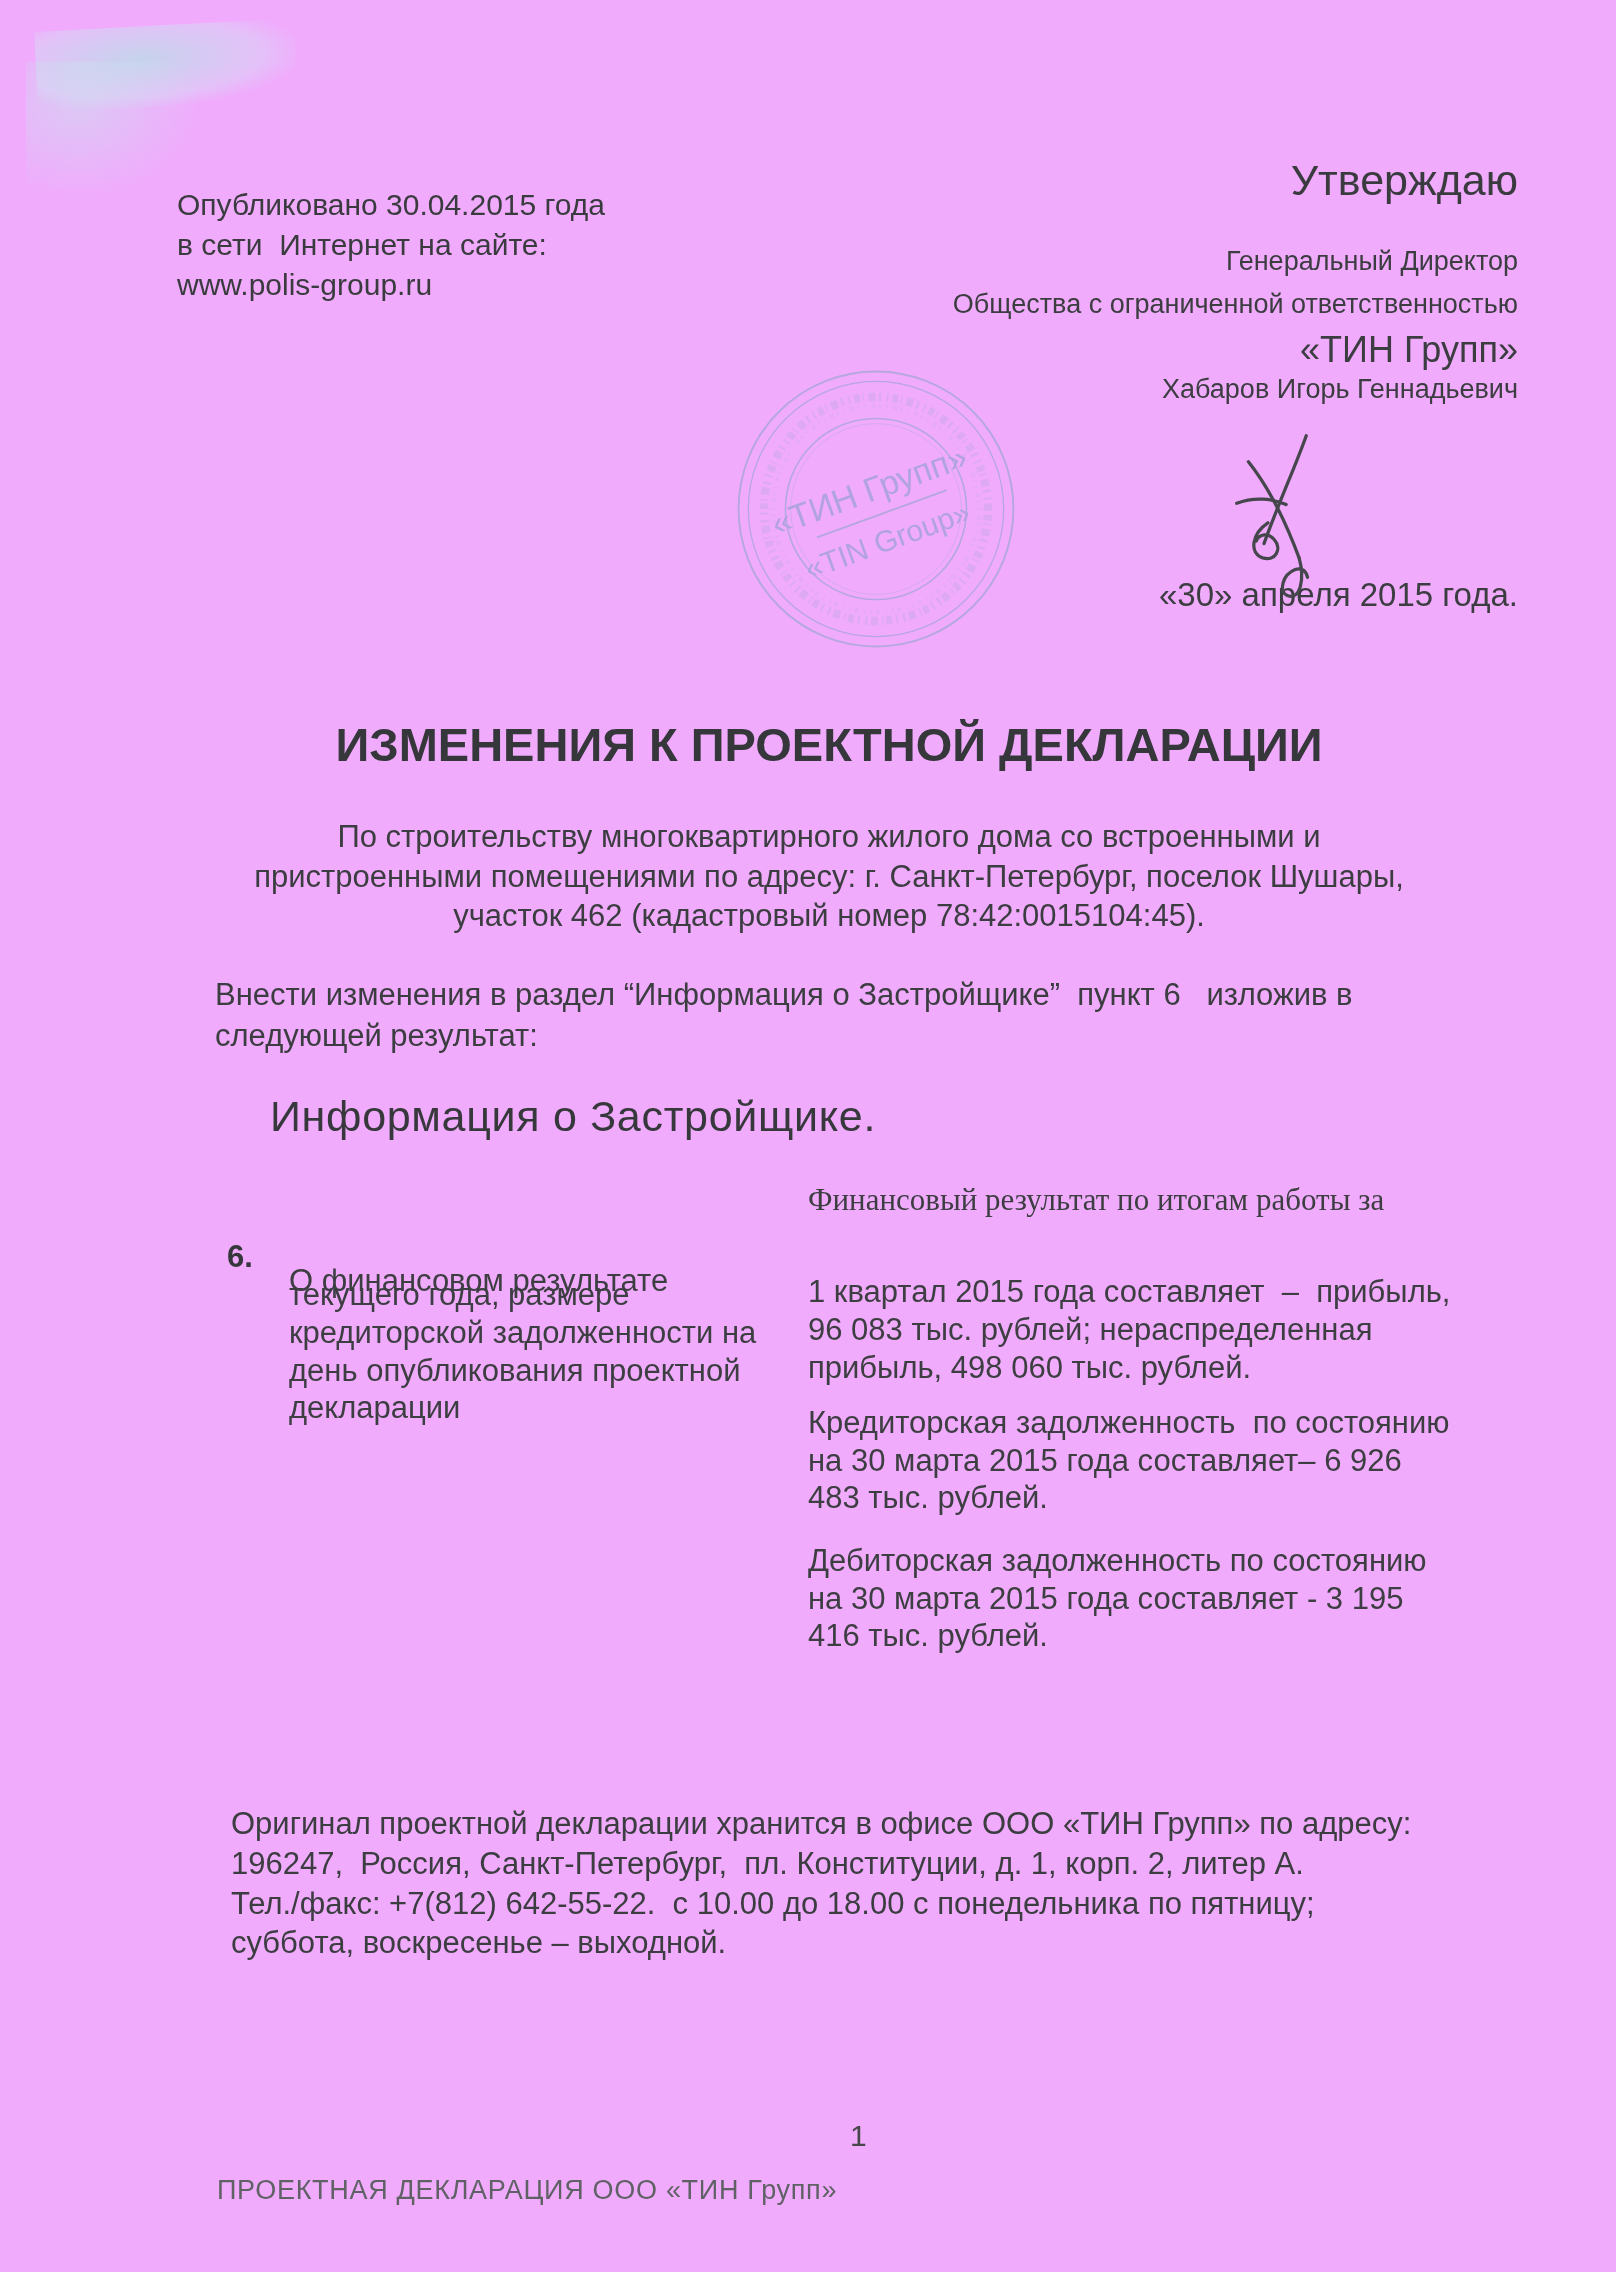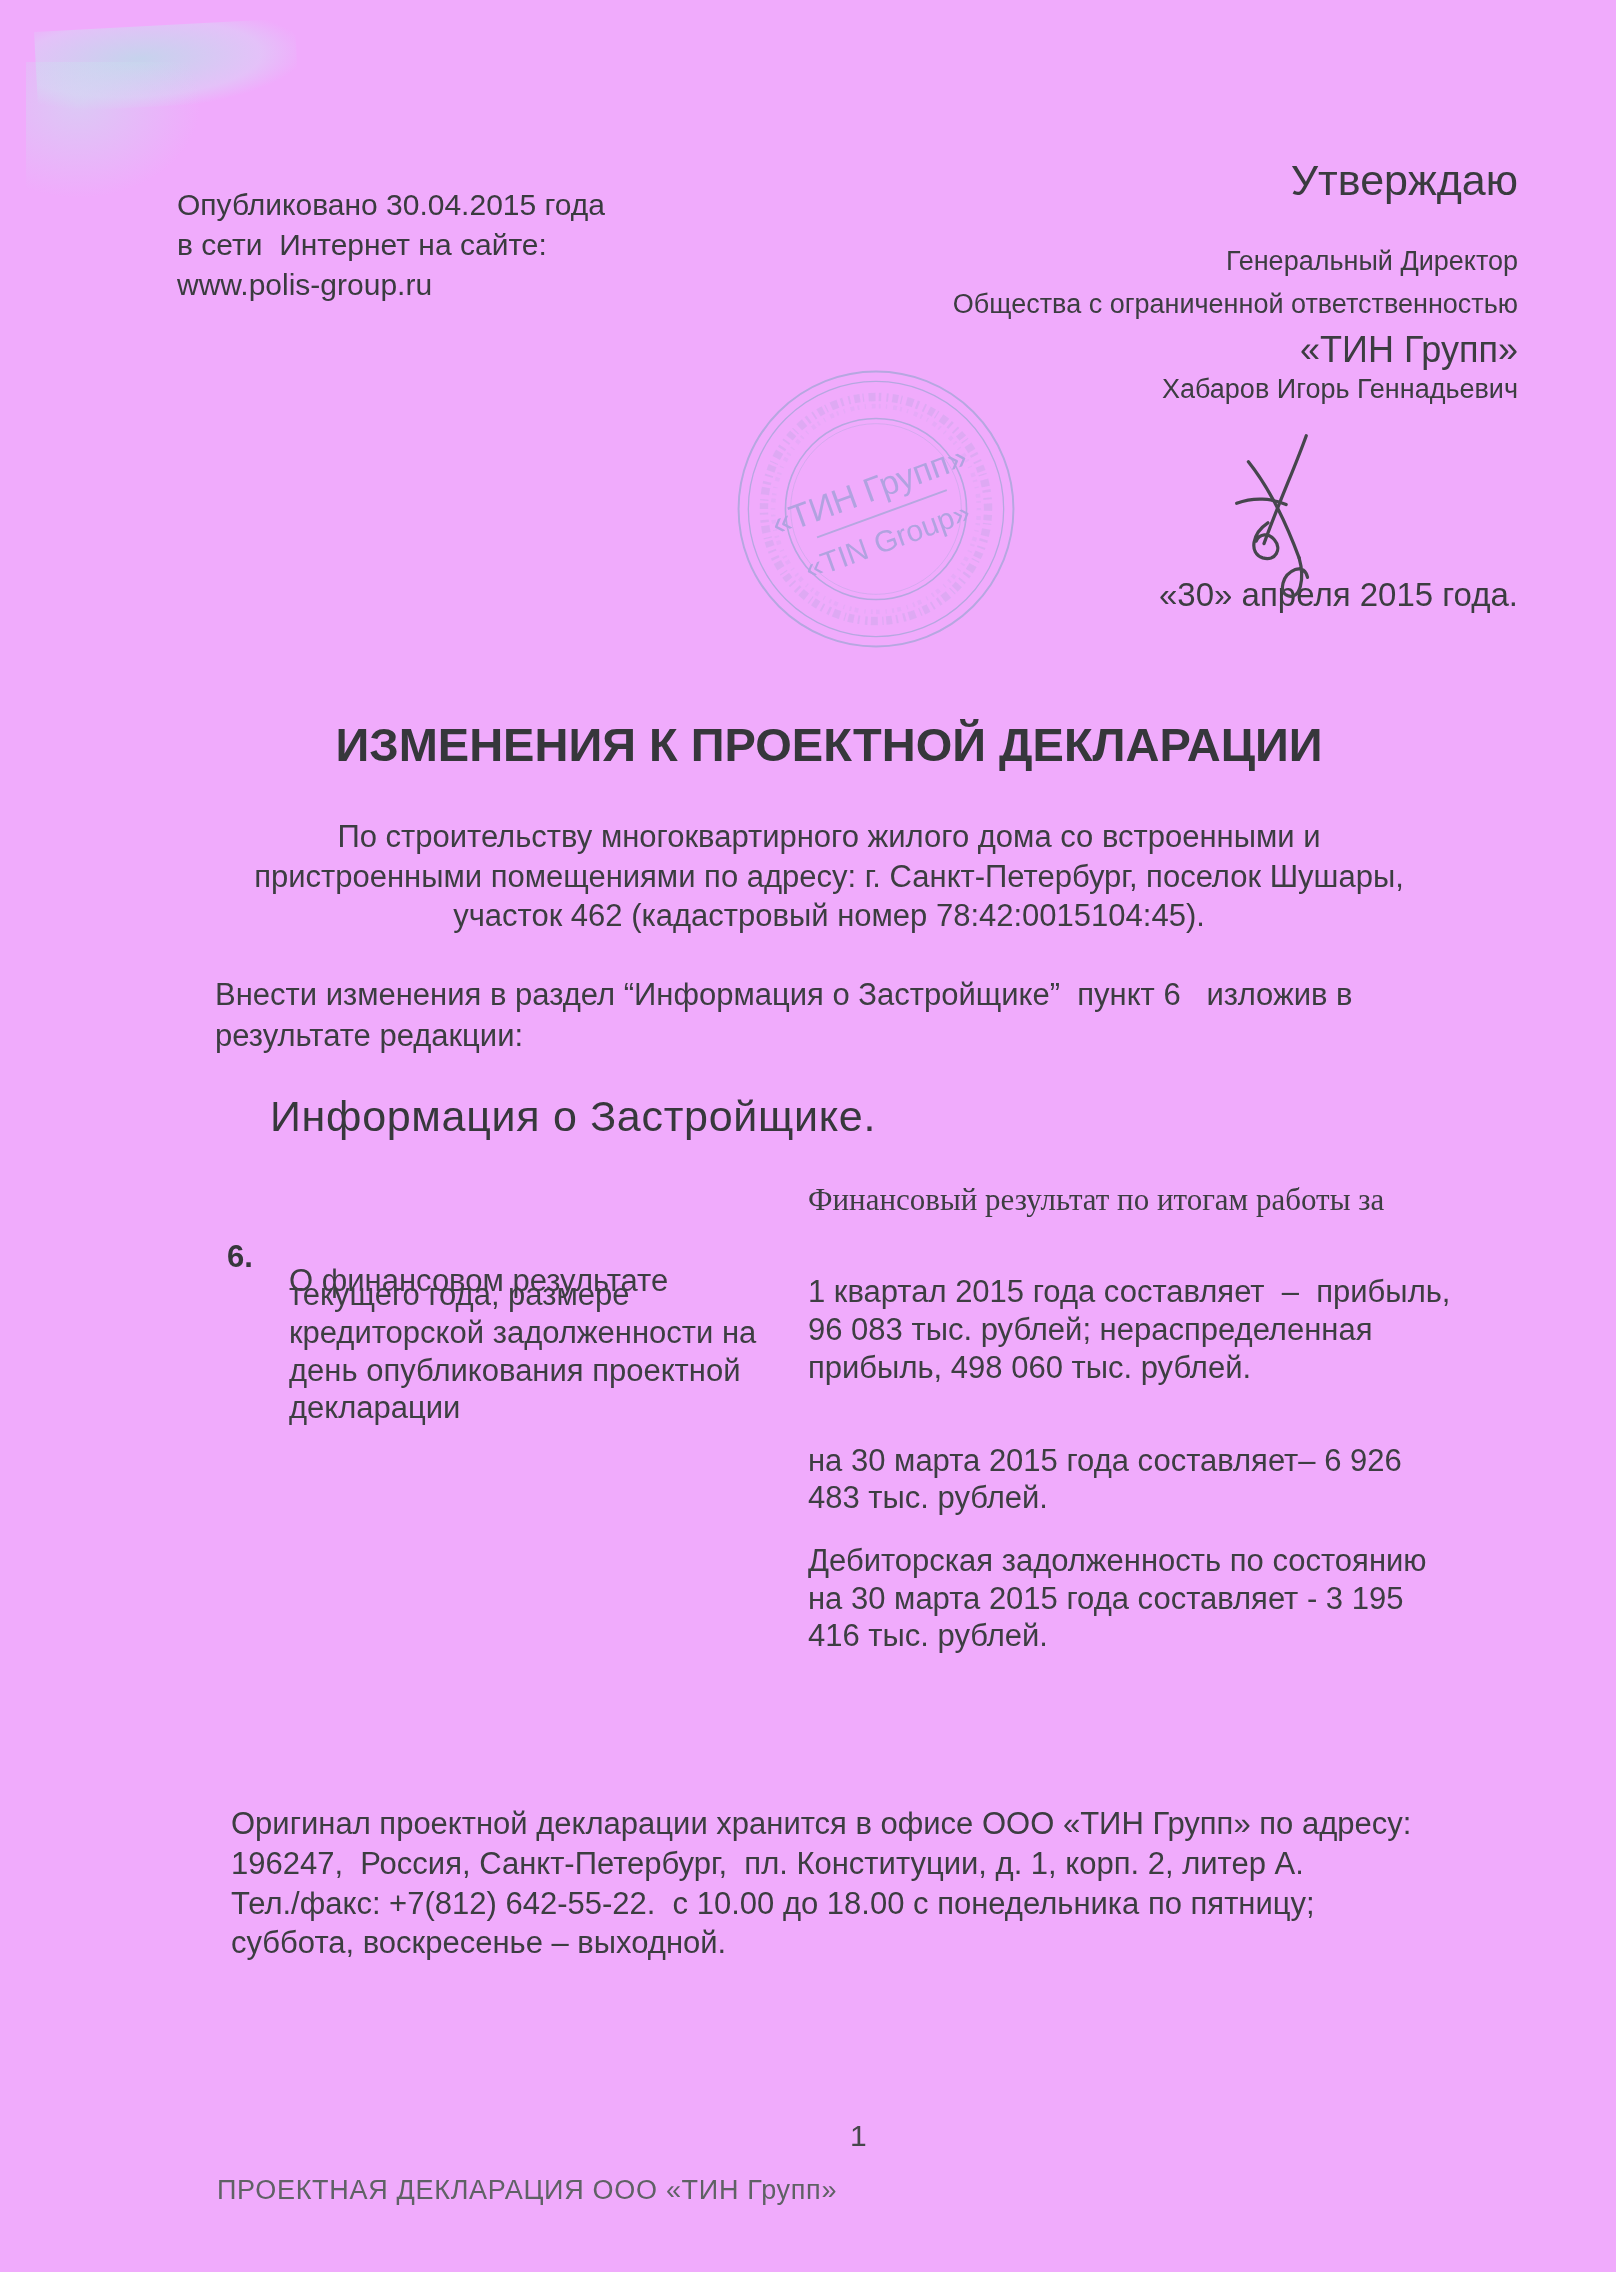--- a/index.html
+++ b/index.html
@@ -92,37 +92,38 @@
     </g>
   </svg>
 
   <div class="doc-title">ИЗМЕНЕНИЯ К ПРОЕКТНОЙ ДЕКЛАРАЦИИ</div>
 
   <div class="ln subtitle" style="top:819px;">По строительству многоквартирного жилого дома со встроенными и</div>
   <div class="ln subtitle" style="top:859px;">пристроенными помещениями по адресу: г. Санкт-Петербург, поселок Шушары,</div>
   <div class="ln subtitle" style="top:898px;">участок 462 (кадастровый номер 78:42:0015104:45).</div>
 
   <div class="ln amend" style="left:215px;top:977px;">Внести изменения в раздел “Информация о Застройщике”  пункт 6   изложив в</div>
-  <div class="ln amend" style="left:215px;top:1018px;">результате редакции:</div>
+  <div class="ln amend" style="left:215px;top:1018px;">следующей результат:</div>
 
   <div class="section-heading">Информация о Застройщике.</div>
 
   <div class="ln item-num" style="left:227px;top:1239px;">6.</div>
 
   <div class="ln cell" style="left:289px;top:1239px;margin-top:24px;">О финансовом результате</div>
   <div class="ln cell" style="left:289px;top:1277px;">текущего года, размере</div>
   <div class="ln cell" style="left:289px;top:1353px;">день опубликования проектной</div>
   <div class="ln cell" style="left:289px;top:1315px;">кредиторской задолженности на</div>
   <div class="ln cell" style="left:289px;top:1390px;">декларации</div>
 
   <div class="ln cell" style="left:808px;top:1182px;font-family:Liberation Serif, serif;">Финансовый результат по итогам работы за</div>
   <div class="ln cell" style="left:808px;top:1274px;">1 квартал 2015 года составляет  –  прибыль,</div>
   <div class="ln cell" style="left:808px;top:1312px;">96 083 тыс. рублей; нераспределенная</div>
   <div class="ln cell" style="left:808px;top:1350px;">прибыль, 498 060 тыс. рублей.</div>
 
+  <div class="ln cell" style="left:808px;top:1405px;">Кредиторская задолженность  по состоянию</div>
   <div class="ln cell" style="left:808px;top:1443px;">на 30 марта 2015 года составляет– 6 926</div>
   <div class="ln cell" style="left:808px;top:1480px;">483 тыс. рублей.</div>
 
   <div class="ln cell" style="left:808px;top:1543px;">Дебиторская задолженность по состоянию</div>
   <div class="ln cell" style="left:808px;top:1581px;">на 30 марта 2015 года составляет - 3 195</div>
   <div class="ln cell" style="left:808px;top:1618px;">416 тыс. рублей.</div>
 
   <div class="ln office" style="left:231px;top:1806px;">Оригинал проектной декларации хранится в офисе ООО «ТИН Групп» по адресу:</div>
   <div class="ln office" style="left:231px;top:1846px;">196247,  Россия, Санкт-Петербург,  пл. Конституции, д. 1, корп. 2, литер А.</div>
   <div class="ln office" style="left:231px;top:1886px;">Тел./факс: +7(812) 642-55-22.  с 10.00 до 18.00 с понедельника по пятницу;</div>

